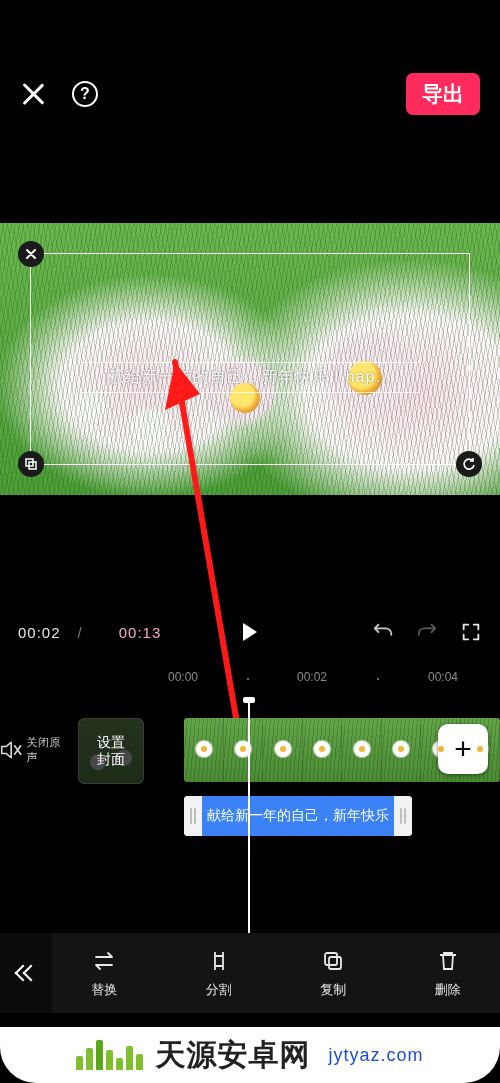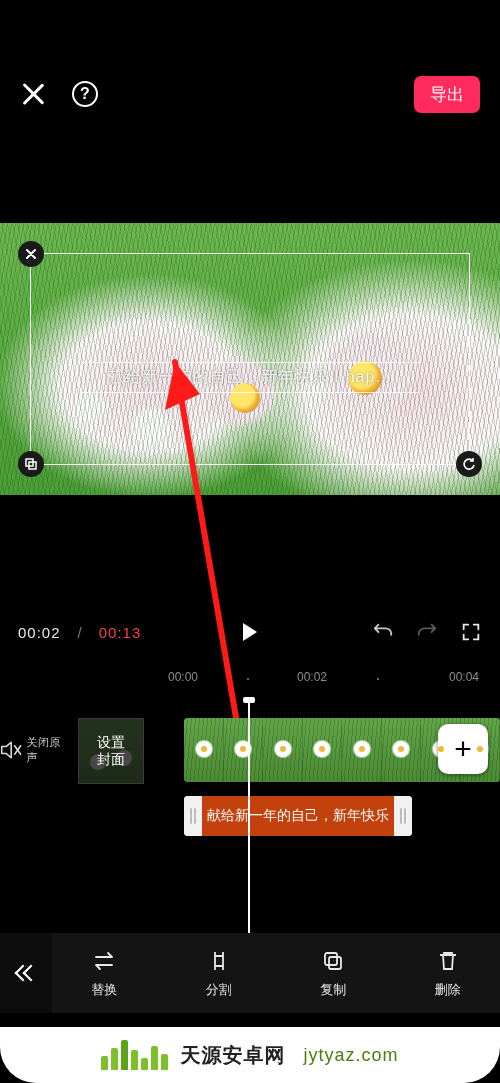--- a/index.html
+++ b/index.html
@@ -46,21 +46,21 @@
     display:flex; align-items:center; justify-content:center; font-size:16px; font-weight:700; box-sizing:border-box;
   }
   .res-btn {
     background: #2e2e2e; border-radius: 7px; padding: 7px 14px;
     display:flex; align-items:center; gap:6px; font-size:16px;
   }
   .caret-down {
     width:0;height:0;border-left:5px solid transparent;border-right:5px solid transparent;border-top:6px solid #fff;
   }
   .export-btn {
-    background: #ff2b5c; border-radius: 7px; padding: 7px 16px; font-size:17px; font-weight:400;
+    background: #ff2b5c; border-radius: 7px; padding: 7px 16px; font-size:21px; font-weight:700;
   }
   
   .preview {
     position: absolute;
     top: 223px; left: 0; width: 500px; height: 272px;
     overflow: hidden;
     background:#111;
   }
   .sky {
     position:absolute; inset:0;
@@ -110,21 +110,21 @@
   }
   .red-arrow {
     position:absolute; left:0; top:0; width:500px; height:1083px; pointer-events:none;
   }
   
   .playbar {
     position:absolute; top:612px; left:0; right:0; height:40px;
     display:flex; align-items:center; padding:0 18px; gap:14px;
   }
   .time-cur { color:#e9e9e9; font-size:15px; letter-spacing:1px; }
-  .time-dur { color:#ef4444; font-size:15px; letter-spacing:1px; }
+  .time-dur { color:#f9a8d4; font-size:15px; letter-spacing:1px;margin-left:20px; }
   .time-sep { color:#7a7a7a; font-size:15px; padding:0 3px; }
   .play-btn {
     position:absolute; left:50%; transform:translateX(-50%);
     width:0;height:0;border-left:14px solid #fff;border-top:9px solid transparent;border-bottom:9px solid transparent;
   }
   .ctrl-right { margin-left:auto; display:flex; align-items:center; gap:22px; }
   .undo, .redo, .full { width:22px; height:22px; display:flex; }
   .undo svg, .redo svg, .full svg { width:22px; height:22px; }
   
   .ruler {
@@ -138,21 +138,21 @@
     position:absolute; top:700px; left:0; right:0; height:200px;
   }
   .tl-left {
     position:absolute; left:0; top:18px; width:66px; height:64px;
     display:flex; flex-direction:row; align-items:center; justify-content:center; gap:4px;
   }
   .mute-icon { width:26px; height:22px; }
   .mute-label { font-size:11px; color:#ccc; letter-spacing:0.5px; }
   .cover-btn {
     position:absolute; left:78px; top:18px; width:64px; height:64px;
-    border:1.5px solid #3a3a3a; border-radius:0;
+    border:1.5px solid #3a3a3a; border-radius:6px;
     display:flex; align-items:center; justify-content:center;
     background: linear-gradient(#5a9a3f,#3d7a2a);
     overflow:hidden;
   }
   .cover-btn .mini-flower {
     position:absolute; width:18px; height:18px; border-radius:50%;
     background: radial-gradient(circle,#fff 0 55%, rgba(255,255,255,0) 70%);
   }
   .cover-btn .cv-text {
     position:relative; background:rgba(20,20,20,0.78); width:100%; height:100%;
@@ -191,21 +191,21 @@
     position:absolute; left:184px; top:96px; right:88px; height:40px;
     background:#fff; border-radius:4px; display:flex; align-items:stretch;
     overflow:hidden;
   }
   .cap-handle {
     width:18px; background:#f2f2f2; display:flex; align-items:center; justify-content:center;
   }
   .cap-handle .bars { width:6px; height:16px; display:flex; gap:2px; }
   .cap-handle .bars i { width:2px; background:#bdbdbd; border-radius:1px; }
   .cap-body {
-    flex:1; background:#c2410c; display:flex; align-items:center; justify-content:center;
+    flex:1; background:#3b82f6; display:flex; align-items:center; justify-content:center;
     color:#fff; font-size:14px; white-space:nowrap; overflow:hidden;
   }
   .playhead {
     position:absolute; left:248px; top:0; width:2px; height:260px; background:#fff;
   }
   .playhead::before {
     content:""; position:absolute; top:-3px; left:-5px; width:12px; height:6px; border-radius:2px; background:#fff;
   }
   
   .toolbar {
@@ -245,24 +245,24 @@
     width:7px; background:#7fbf2b; border-radius:2px 2px 0 0;
   }
   .logo i:nth-child(1){height:14px}
   .logo i:nth-child(2){height:22px}
   .logo i:nth-child(3){height:30px;background:#5aa51a}
   .logo i:nth-child(4){height:20px}
   .logo i:nth-child(5){height:12px}
   .logo i:nth-child(6){height:24px}
   .logo i:nth-child(7){height:16px}
   .brand {
-    color:#222; font-size:20px; font-weight:700; letter-spacing:1px;
+    color:#222; font-size:30px; font-weight:700; letter-spacing:1px;
   }
   .domain {
-    color:#4d7c0f; font-size:18px; letter-spacing:1px; margin-left:6px;
+    color:#1d4ed8; font-size:18px; letter-spacing:1px; margin-left:6px;
   }
 </style>
 </head>
 <body>
 
 <div class="phone-frame">
 
   <div class="header">
     <div class="hdr-left">
       <div class="close-x"></div>
@@ -330,21 +330,21 @@
           </svg>
       </div>
     </div>
   </div>
 
   <div class="ruler">
     <span style="left:183px">00:00</span>
     <span class="tick-dot" style="left:248px"></span>
     <span style="left:312px">00:02</span>
     <span class="tick-dot" style="left:378px"></span>
-    <span style="left:464px">00:04</span>
+    <span style="left:443px">00:04</span>
   </div>
 
   <div class="timeline">
     <div class="tl-left">
       <svg class="mute-icon" viewBox="0 0 26 22">
         <path d="M2 7 H7 L13 2 V20 L7 15 H2 Z" fill="none" stroke="#ddd" stroke-width="1.8" stroke-linejoin="round"></path>
         <path d="M17 6 L24 16 M24 6 L17 16" stroke="#ddd" stroke-width="1.8" stroke-linecap="round"></path>
       </svg>
       <span class="mute-label">关闭原声</span>
     </div>

